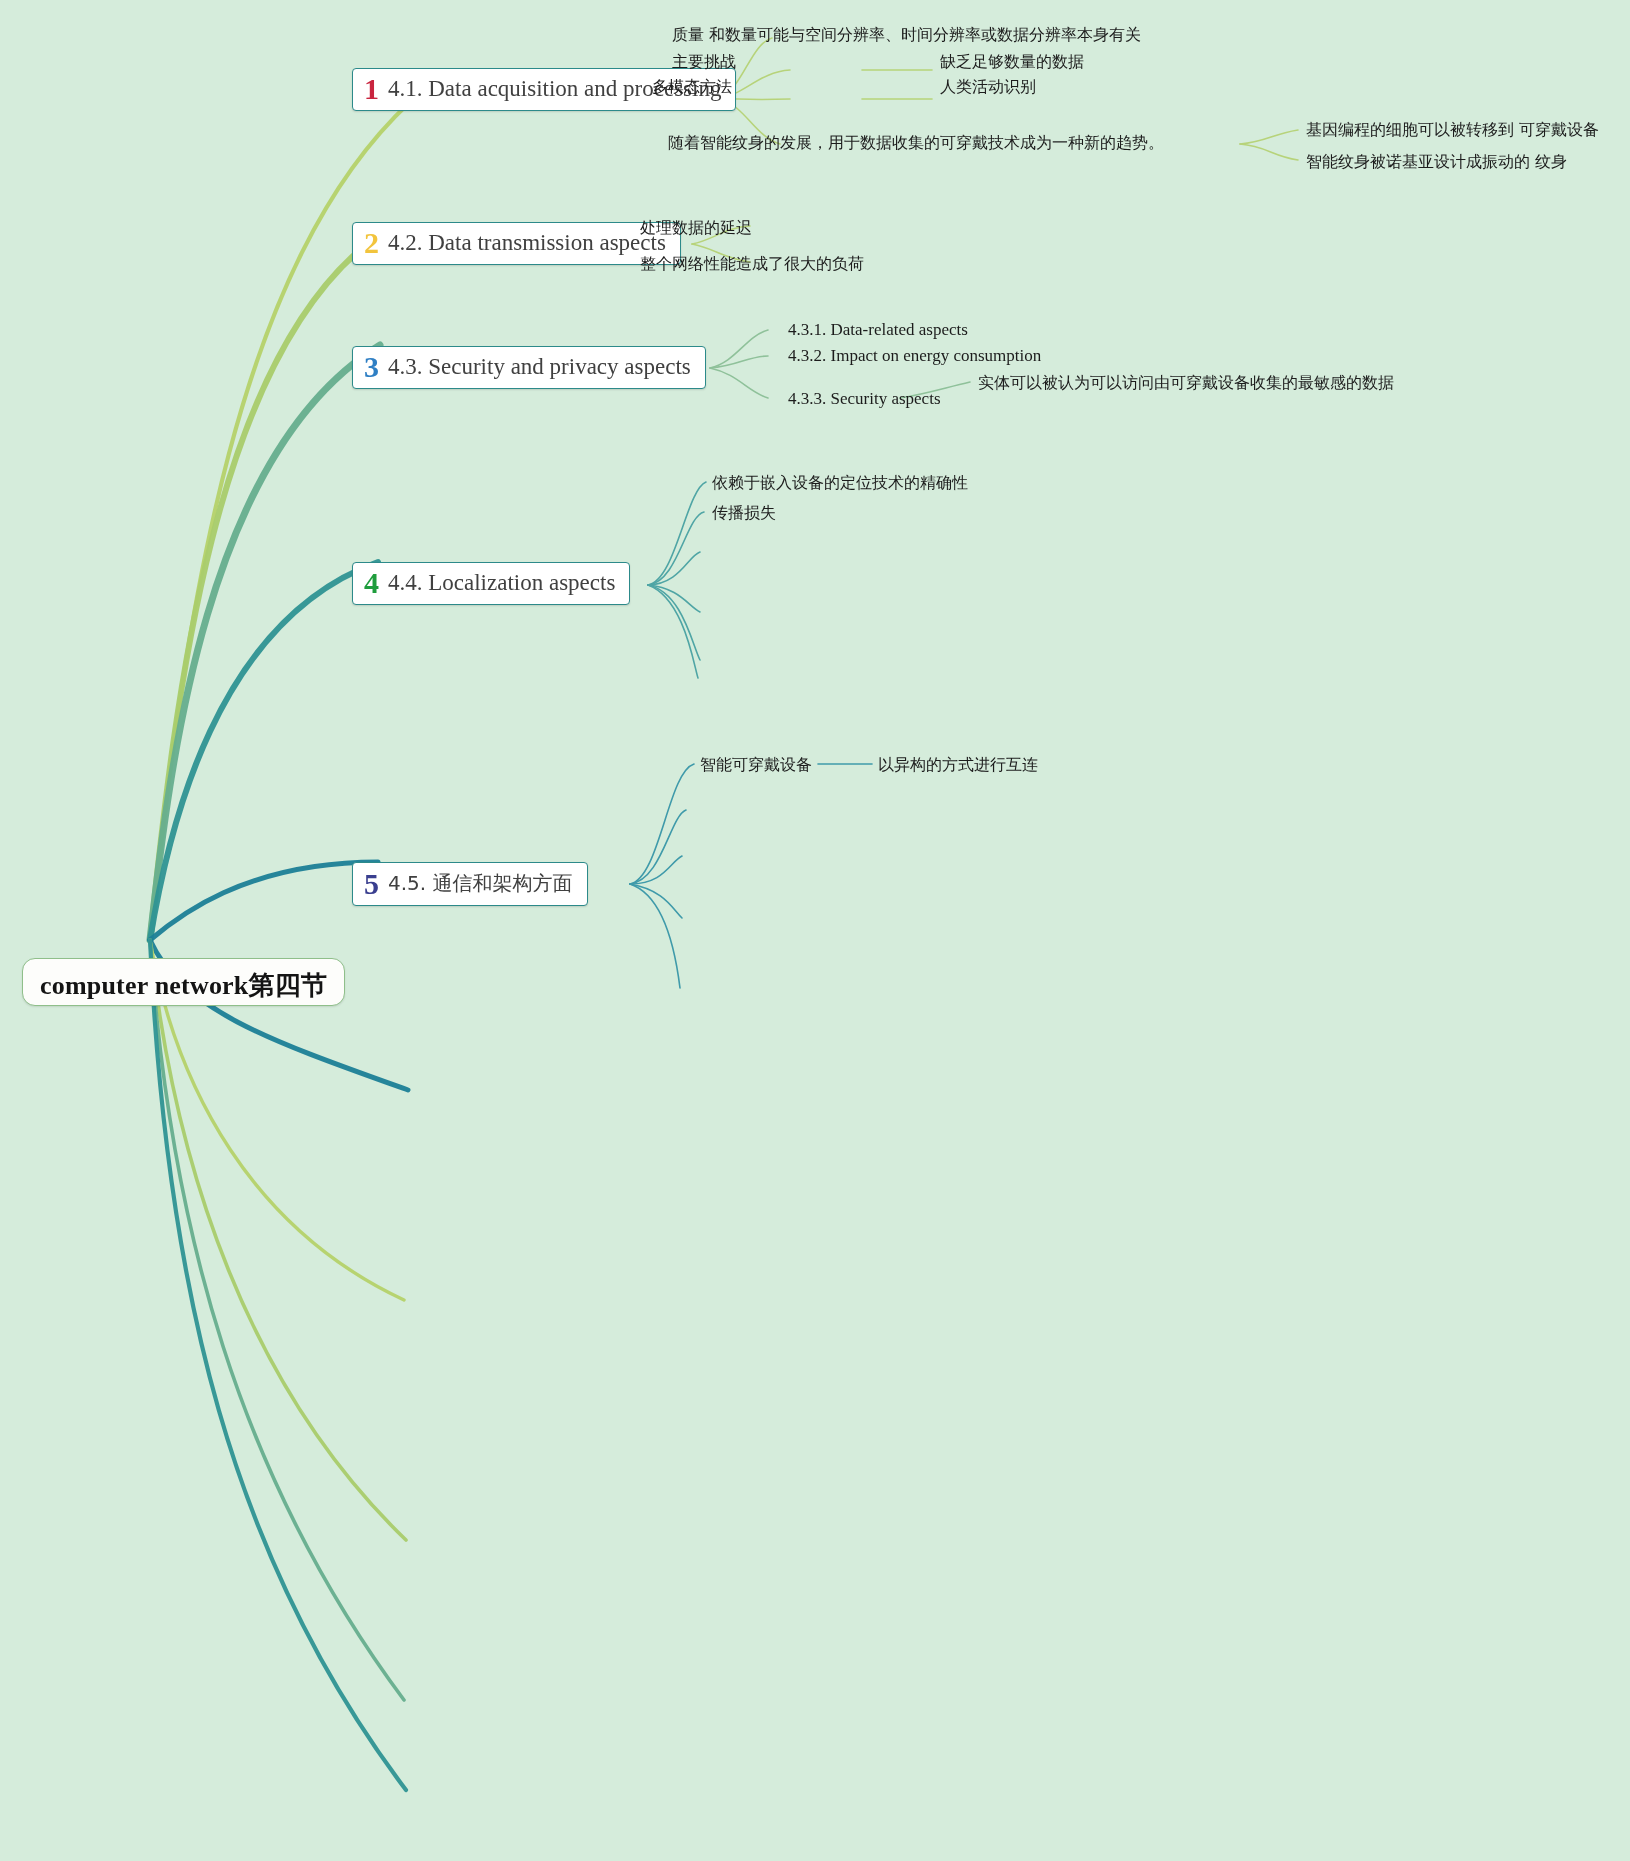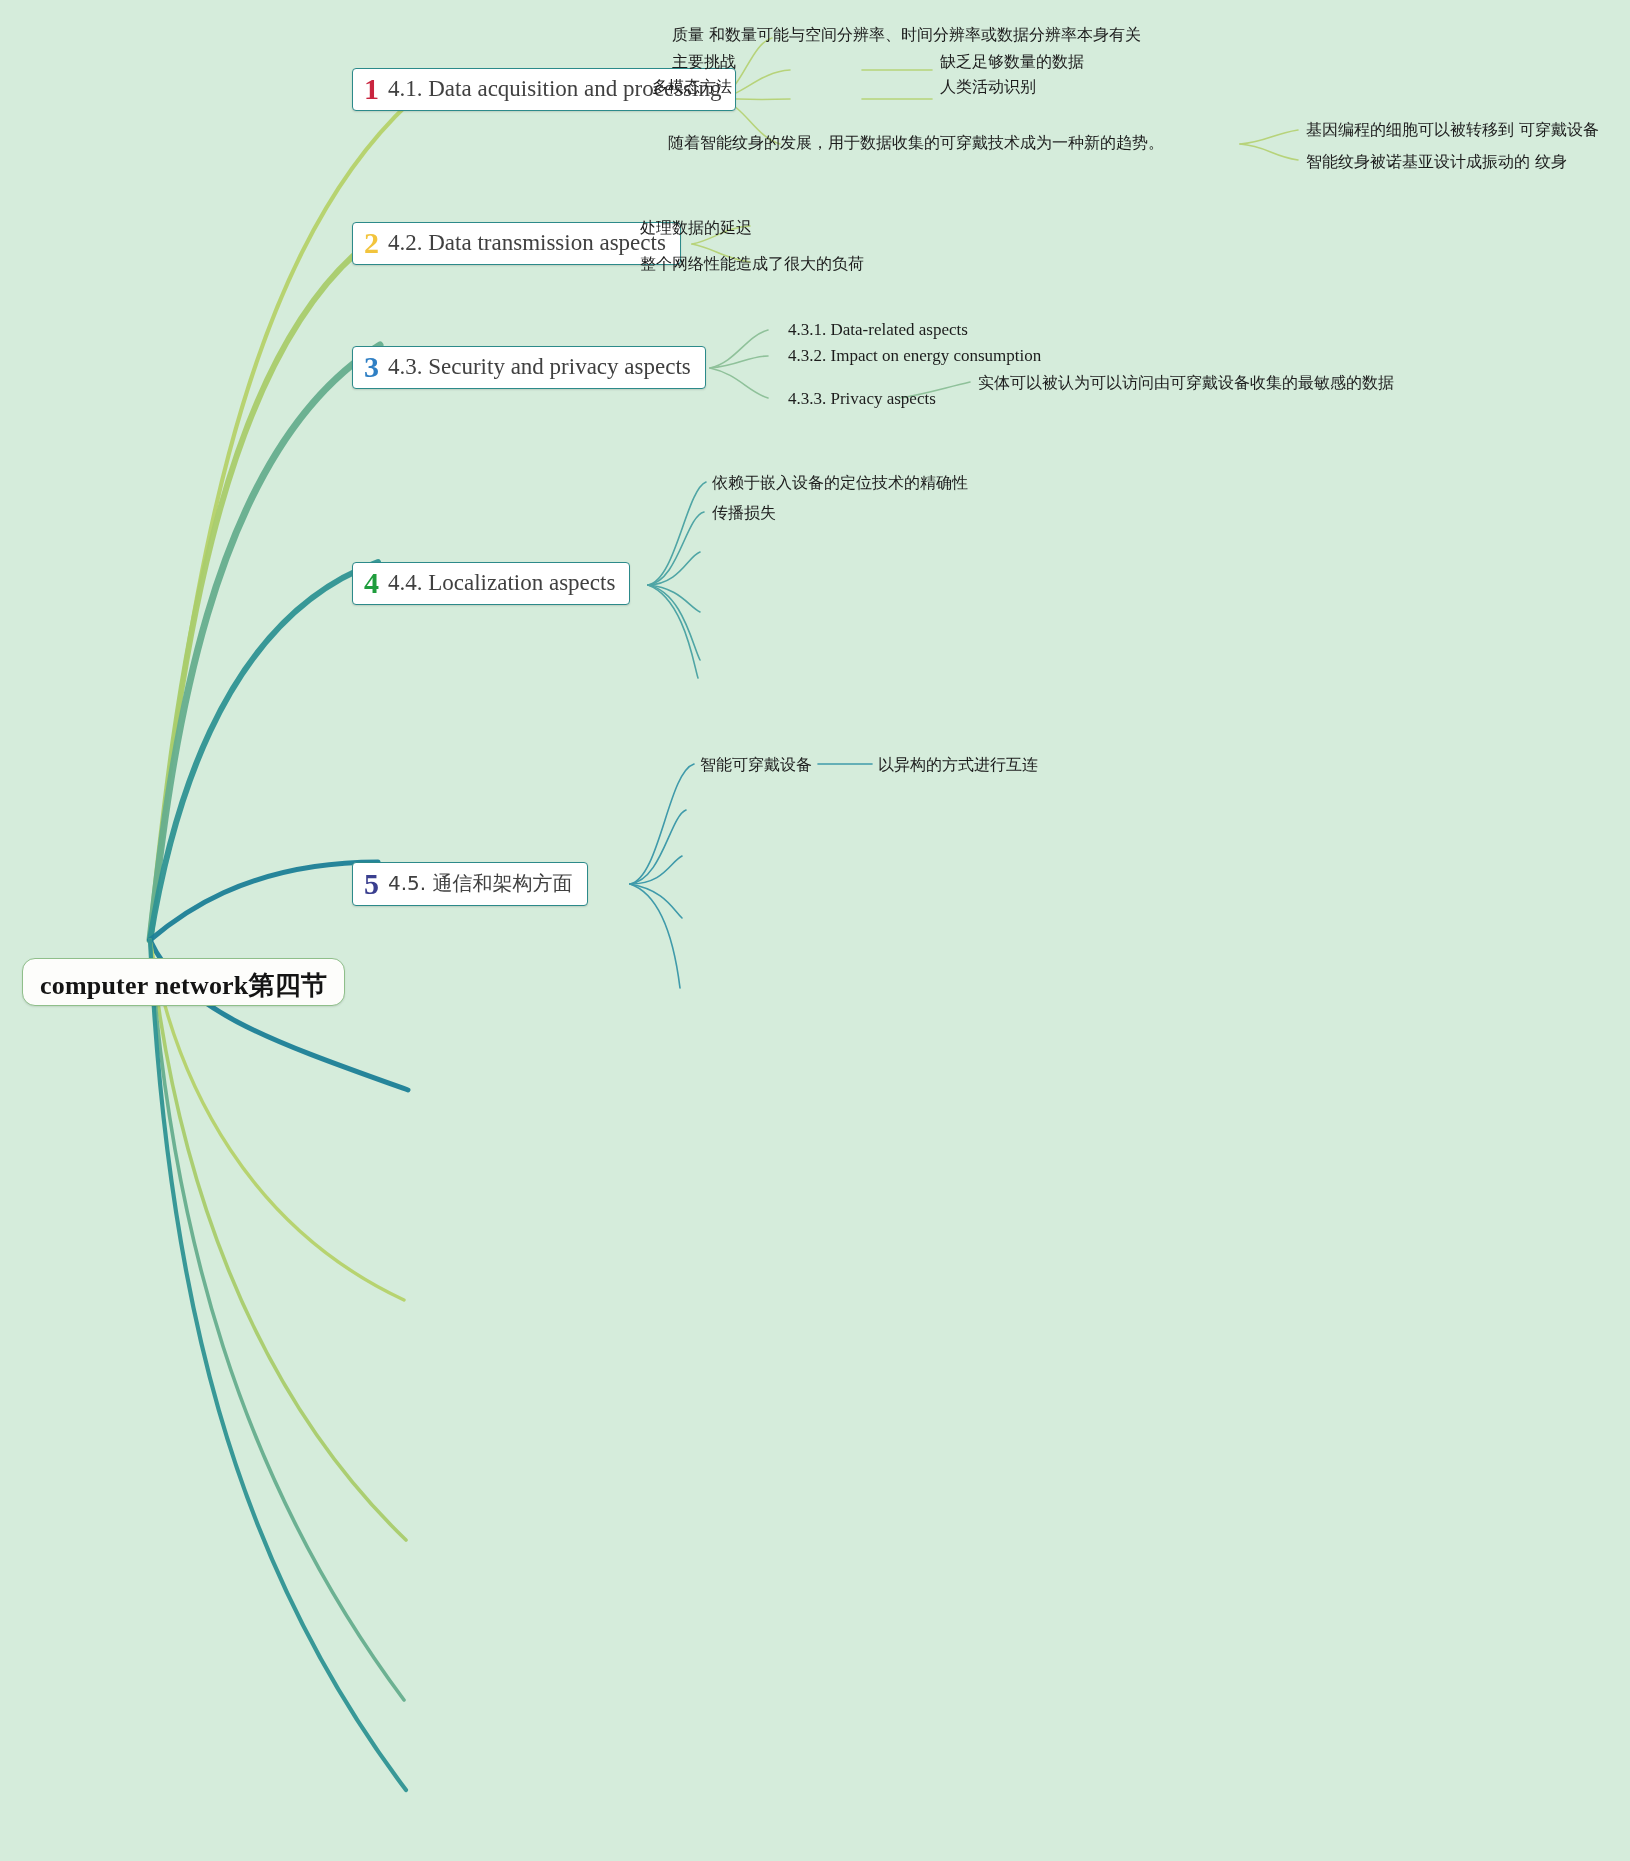--- a/index.html
+++ b/index.html
@@ -141,21 +141,21 @@
   <div class="leaf cjk" style="left:640px;top:218px;">处理数据的延迟</div>
   <div class="leaf cjk" style="left:640px;top:254px;">整个网络性能造成了很大的负荷</div>
 
   <div class="node topic" style="left:352px;top:346px;">
     <span class="badge" style="color:#2f7fc4;">3</span>
     <span class="topic-label">4.3. Security and privacy aspects</span>
   </div>
 
   <div class="leaf lat" style="left:772px;top:320px;">4.3.1. Data-related aspects</div>
   <div class="leaf lat" style="left:772px;top:346px;">4.3.2. Impact on energy consumption</div>
-  <div class="leaf lat" style="left:772px;top:389px;">4.3.3. Privacy aspects</div>
+  <div class="leaf lat" style="left:772px;top:389px;">4.3.3. Security aspects</div>
   <div class="leaf cjk" style="left:978px;top:373px;">实体可以被认为可以访问由可穿戴设备收集的最敏感的数据</div>
 
   <div class="node topic" style="left:352px;top:562px;">
     <span class="badge" style="color:#1f9d3d;">4</span>
     <span class="topic-label">4.4. Localization aspects</span>
   </div>
 
   <div class="leaf cjk" style="left:712px;top:473px;">依赖于嵌入设备的定位技术的精确性</div>
   <div class="leaf cjk" style="left:712px;top:503px;">传播损失</div>
 

